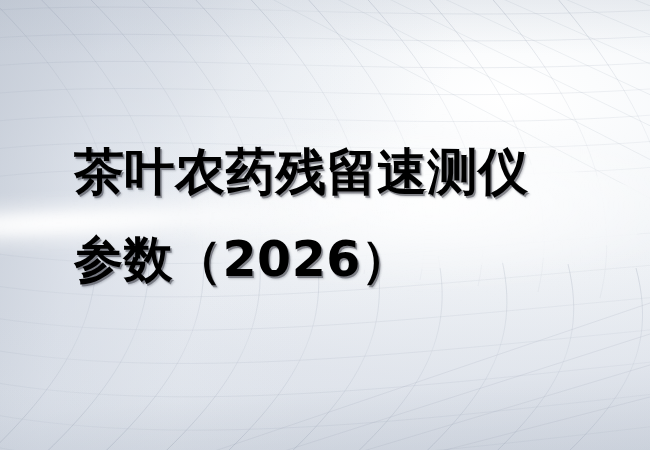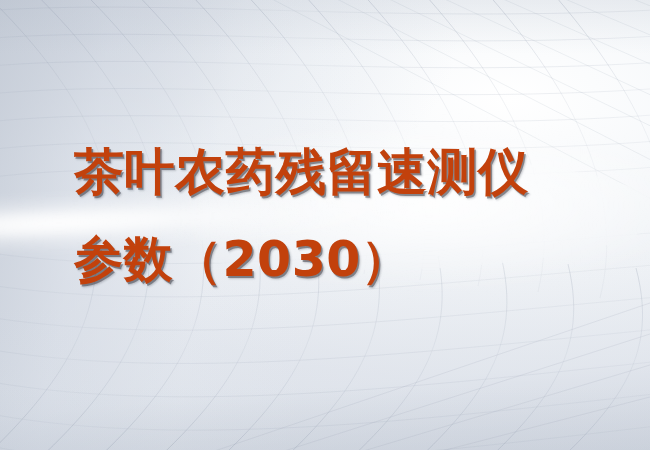--- a/index.html
+++ b/index.html
@@ -96,21 +96,21 @@
 
   .title-block {
     position: absolute;
     left: 74px;
     top: 128px;
     width: 520px;
     z-index: 5;
   }
 
   .title-line {
-    color: #c2410c;
+    color: #000000;
     font-weight: 700;
     font-size: 50px;
     line-height: 88px;
     letter-spacing: 0.5px;
     white-space: nowrap;
     text-shadow:
       1.5px 1.5px 0 rgba(30,30,40,0.42),
       2.5px 2.5px 2px rgba(40,44,60,0.22);
   }
 
@@ -223,16 +223,16 @@
       </g>
     </svg>
   </div>
 
   <div class="glow-streak-2"></div>
   <div class="glow-streak"></div>
   <div class="bg-vignette"></div>
 
   <div class="title-block">
     <div class="title-line title-line-1">茶叶农药残留速测仪</div>
-    <div class="title-line title-line-2">参数（2030）</div>
+    <div class="title-line title-line-2">参数（2026）</div>
   </div>
 
 </div>
 
 </body></html>

